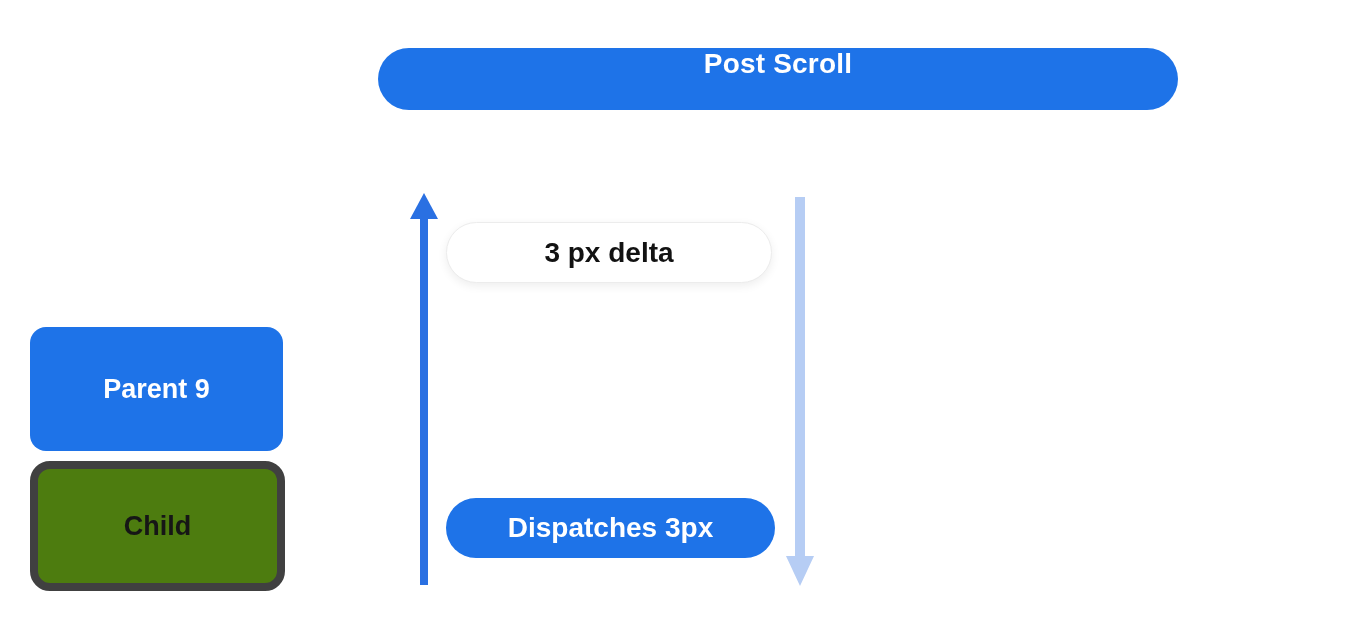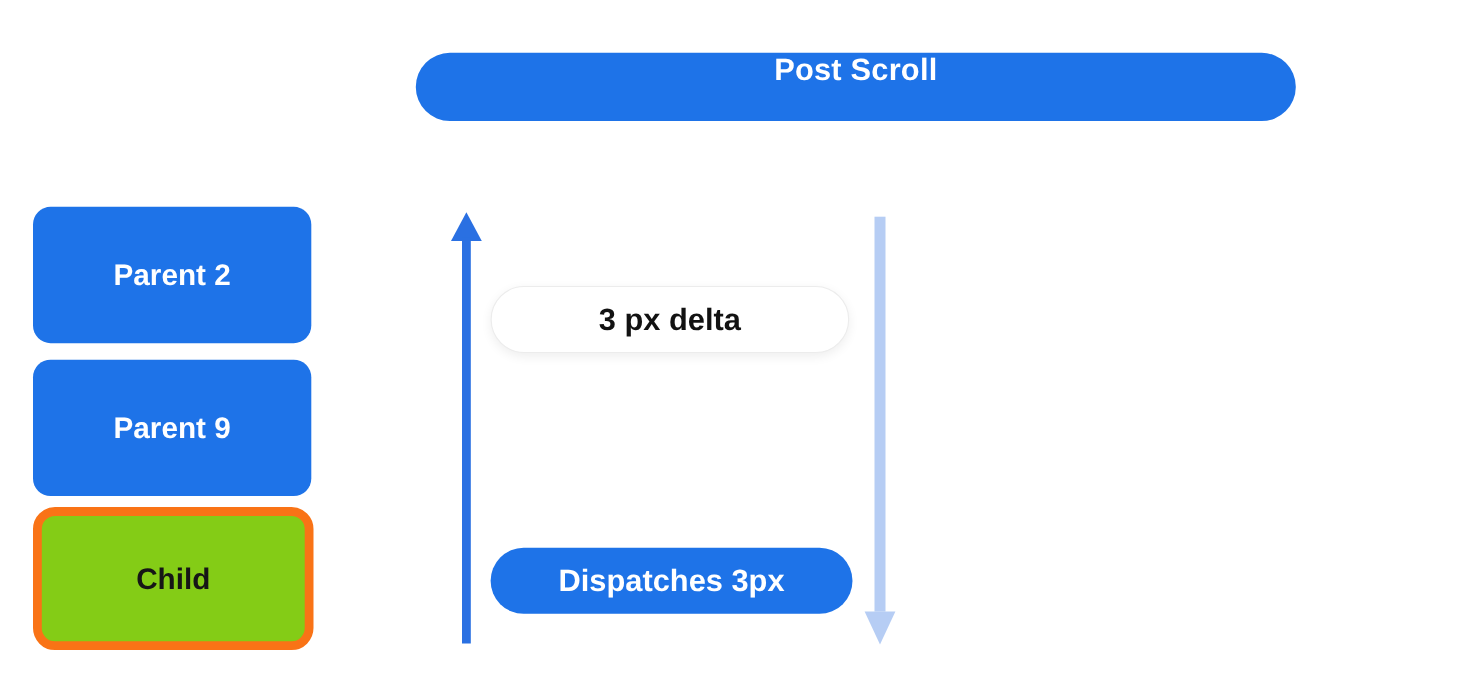--- a/index.html
+++ b/index.html
@@ -38,22 +38,22 @@
     background: #1e73e8;
     color: #ffffff;
     border-radius: 16px;
     width: 253px; height: 124px;
   }
   .node-parent2 { left: 30px; top: 188px; }
   .node-parent1 { left: 30px; top: 327px; height: 123px; }
   .node.outlined {
     left: 30px; top: 461px;
     width: 255px; height: 130px;
-    background: #84cc16;
-    border: 8px solid #f97316;
+    background: #4d7c0f;
+    border: 8px solid #404040;
     border-radius: 20px;
     color: #161616;
     font-weight: 600;
   }
 
   
   .arrow-shaft { position: absolute; }
   .up-shaft {
     left: 420px; top: 216px;
     width: 8px; height: 369px;
@@ -89,43 +89,39 @@
     font-weight: bold;
   }
   .pill.white {
     left: 446px; top: 222px;
     width: 326px; height: 61px;
     background: #ffffff;
     border: 1px solid #ececec;
     border-radius: 31px;
     box-shadow: 0 3px 10px rgba(0,0,0,0.07);
     color: #121212;
-    margin-top: 38px;
   }
   .pill.blue {
     left: 446px; top: 498px;
     width: 329px; height: 60px;
     background: #1e73e8;
     border-radius: 30px;
     color: #ffffff;
     text-align: right;
   }
 </style>
 </head>
 <body>
 
 <div class="canvas">
 
   <div class="banner">
     <span>Post Scroll</span>
   </div>
 
-  <div class="node filled node-parent2">
-    <span>Parent 2</span>
-  </div>
 
   <div class="node filled node-parent1">
     <span>Parent 9</span>
   </div>
 
   <div class="node outlined">
     <span>Child</span>
   </div>
 
   <div>

